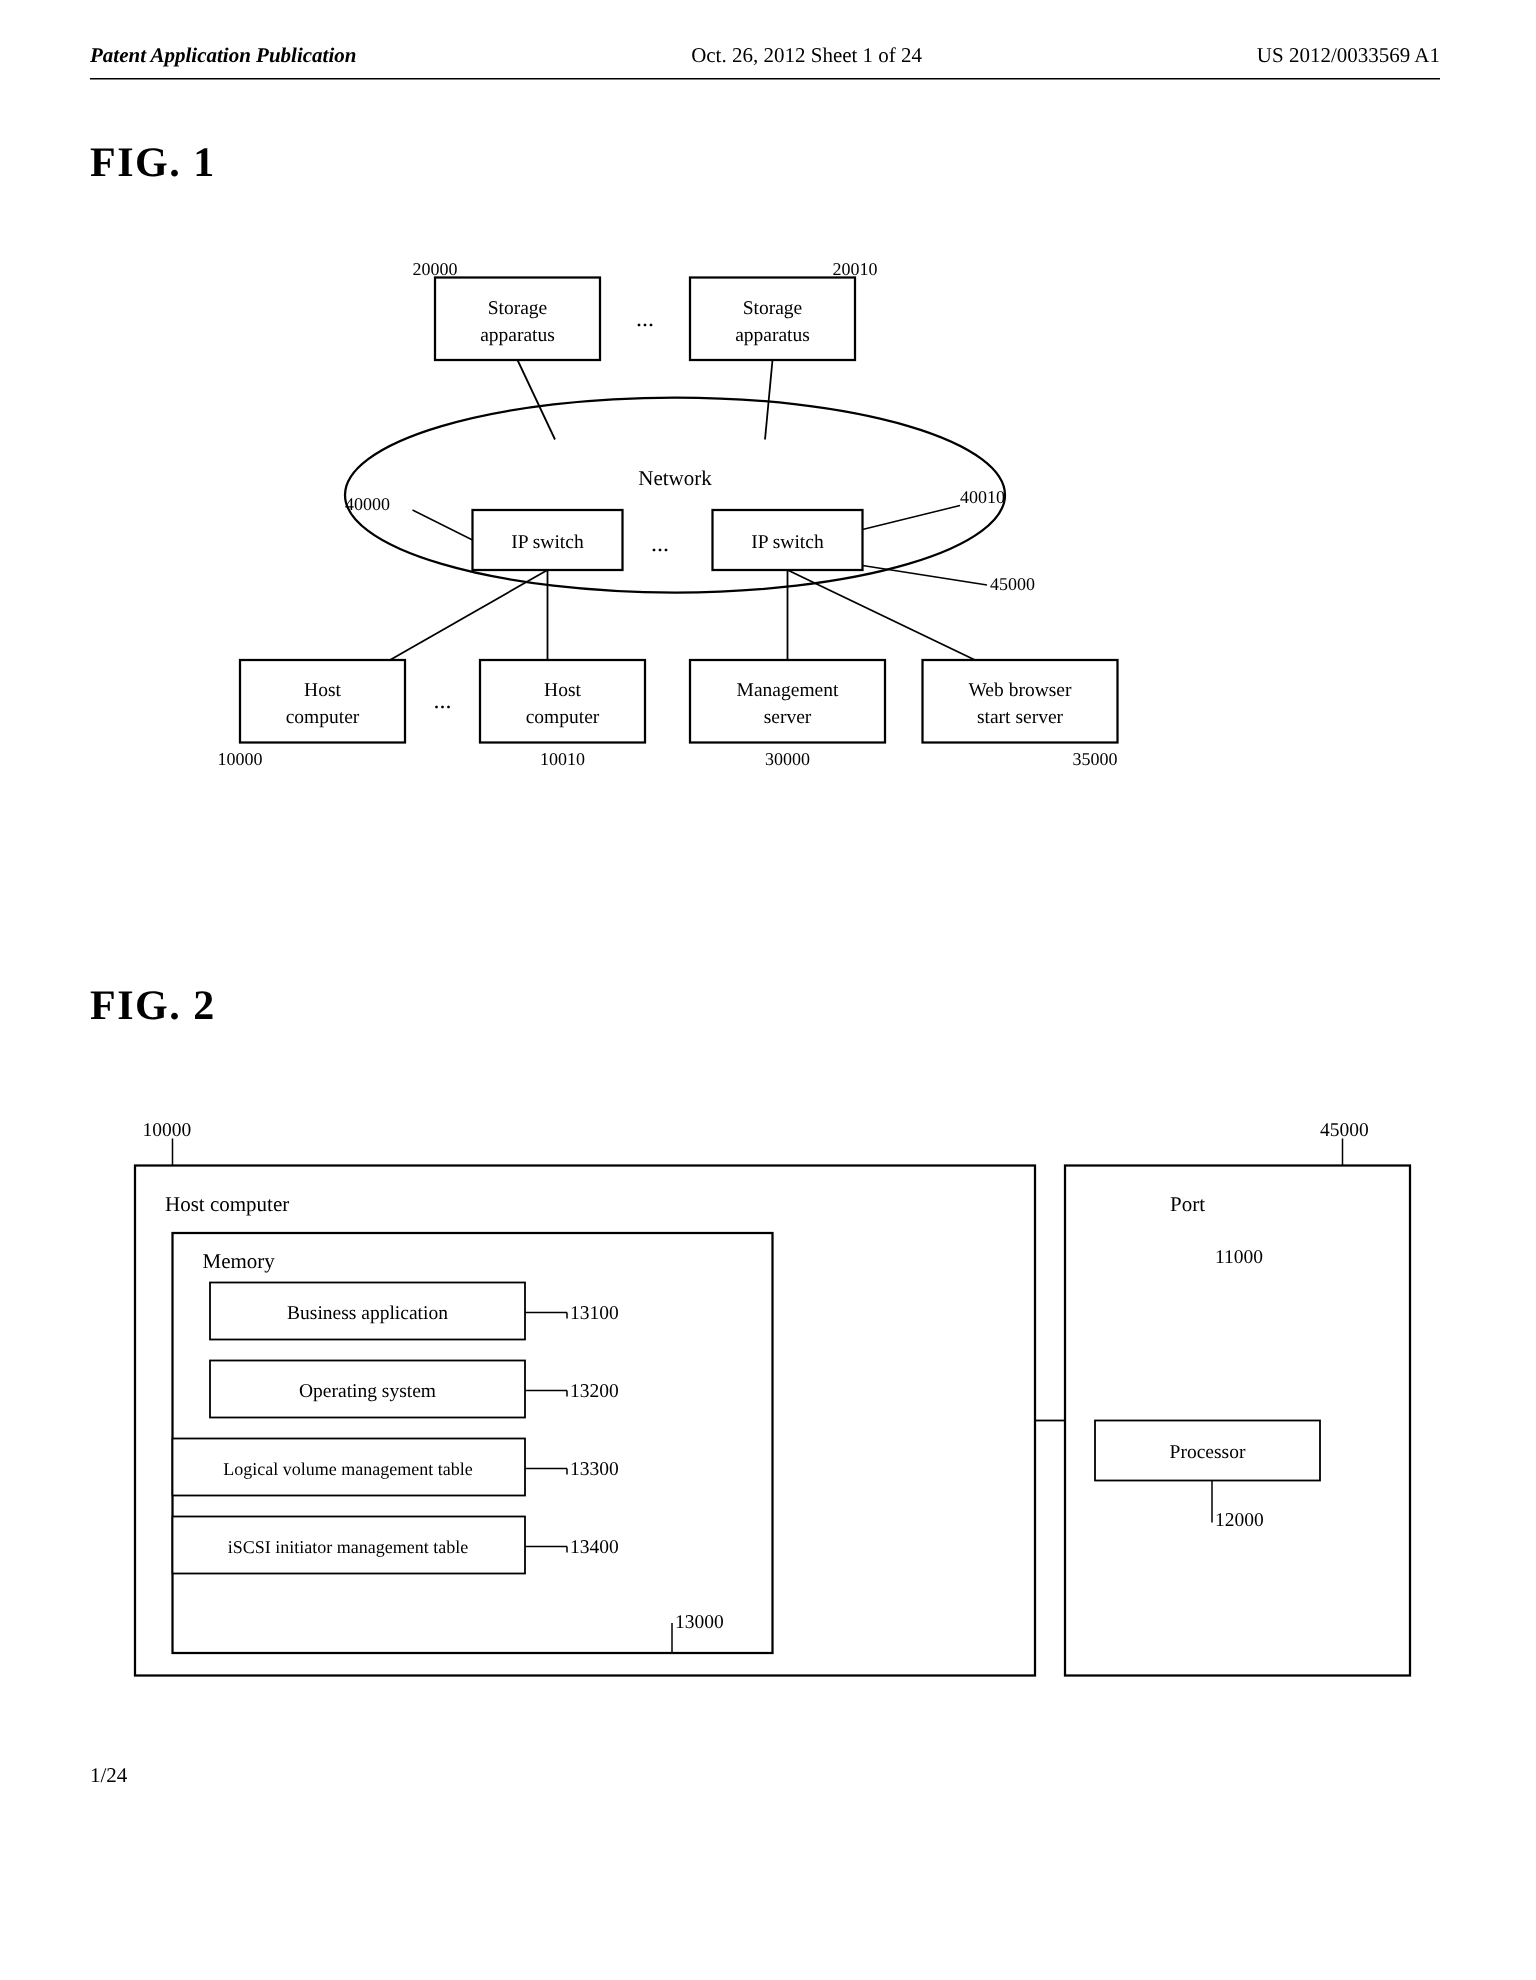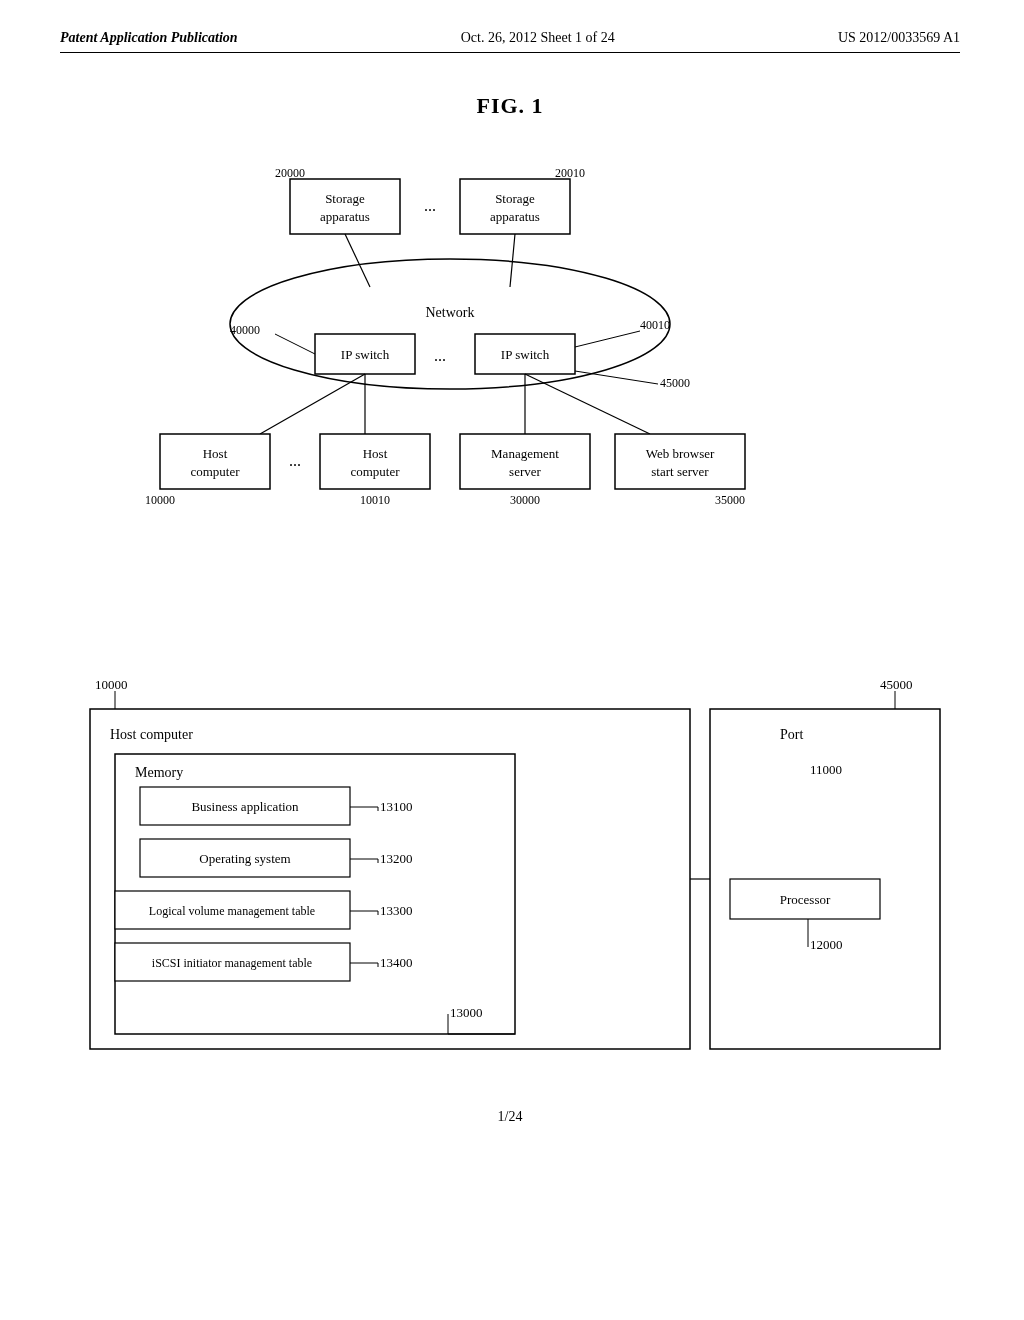--- a/index.html
+++ b/index.html
@@ -35,22 +35,21 @@
     }
     .header-center {
       font-size: 14px;
     }
     .header-right {
       font-size: 14px;
     }
 
     
     .fig-title {
-      text-align: center;
-      font-size: 22px;
+      font-size: 28px;
       font-weight: bold;
       margin-bottom: 30px;
       letter-spacing: 1px;
     }
 
     
     .fig1-container {
       position: relative;
       width: 100%;
       height: 440px;
@@ -70,21 +69,21 @@
       margin-bottom: 40px;
     }
 
     .fig2-svg {
       width: 100%;
       height: 100%;
     }
 
     
     .footer {
-      text-align: center;
+      text-align: left;
       font-size: 14px;
       margin-top: 20px;
     }
   </style>
 </head>
 <body>
 
 <div class="page">
 
   <div class="header">
@@ -154,20 +153,21 @@
       <text x="465" y="307" text-anchor="middle" font-size="13" font-family="Times New Roman">server</text>
       <text x="465" y="335" text-anchor="middle" font-size="12" font-family="Times New Roman">30000</text>
 
       <rect x="555" y="265" width="130" height="55" fill="white" stroke="black" stroke-width="1.5"></rect>
       <text x="620" y="289" text-anchor="middle" font-size="13" font-family="Times New Roman">Web browser</text>
       <text x="620" y="307" text-anchor="middle" font-size="13" font-family="Times New Roman">start server</text>
       <text x="670" y="335" text-anchor="middle" font-size="12" font-family="Times New Roman">35000</text>
     </svg>
   </div>
 
+  <div class="fig-title">FIG. 2</div>
 
   <div class="fig2-container">
     <svg class="fig2-svg" viewBox="0 0 900 400" xmlns="http://www.w3.org/2000/svg">
 
       <rect x="30" y="50" width="600" height="340" fill="white" stroke="black" stroke-width="1.5"></rect>
       <text x="50" y="80" font-size="14" font-family="Times New Roman">Host computer</text>
 
       <text x="35" y="30" font-size="13" font-family="Times New Roman">10000</text>
       <line x1="55" y1="32" x2="55" y2="50" stroke="black" stroke-width="1"></line>
 

